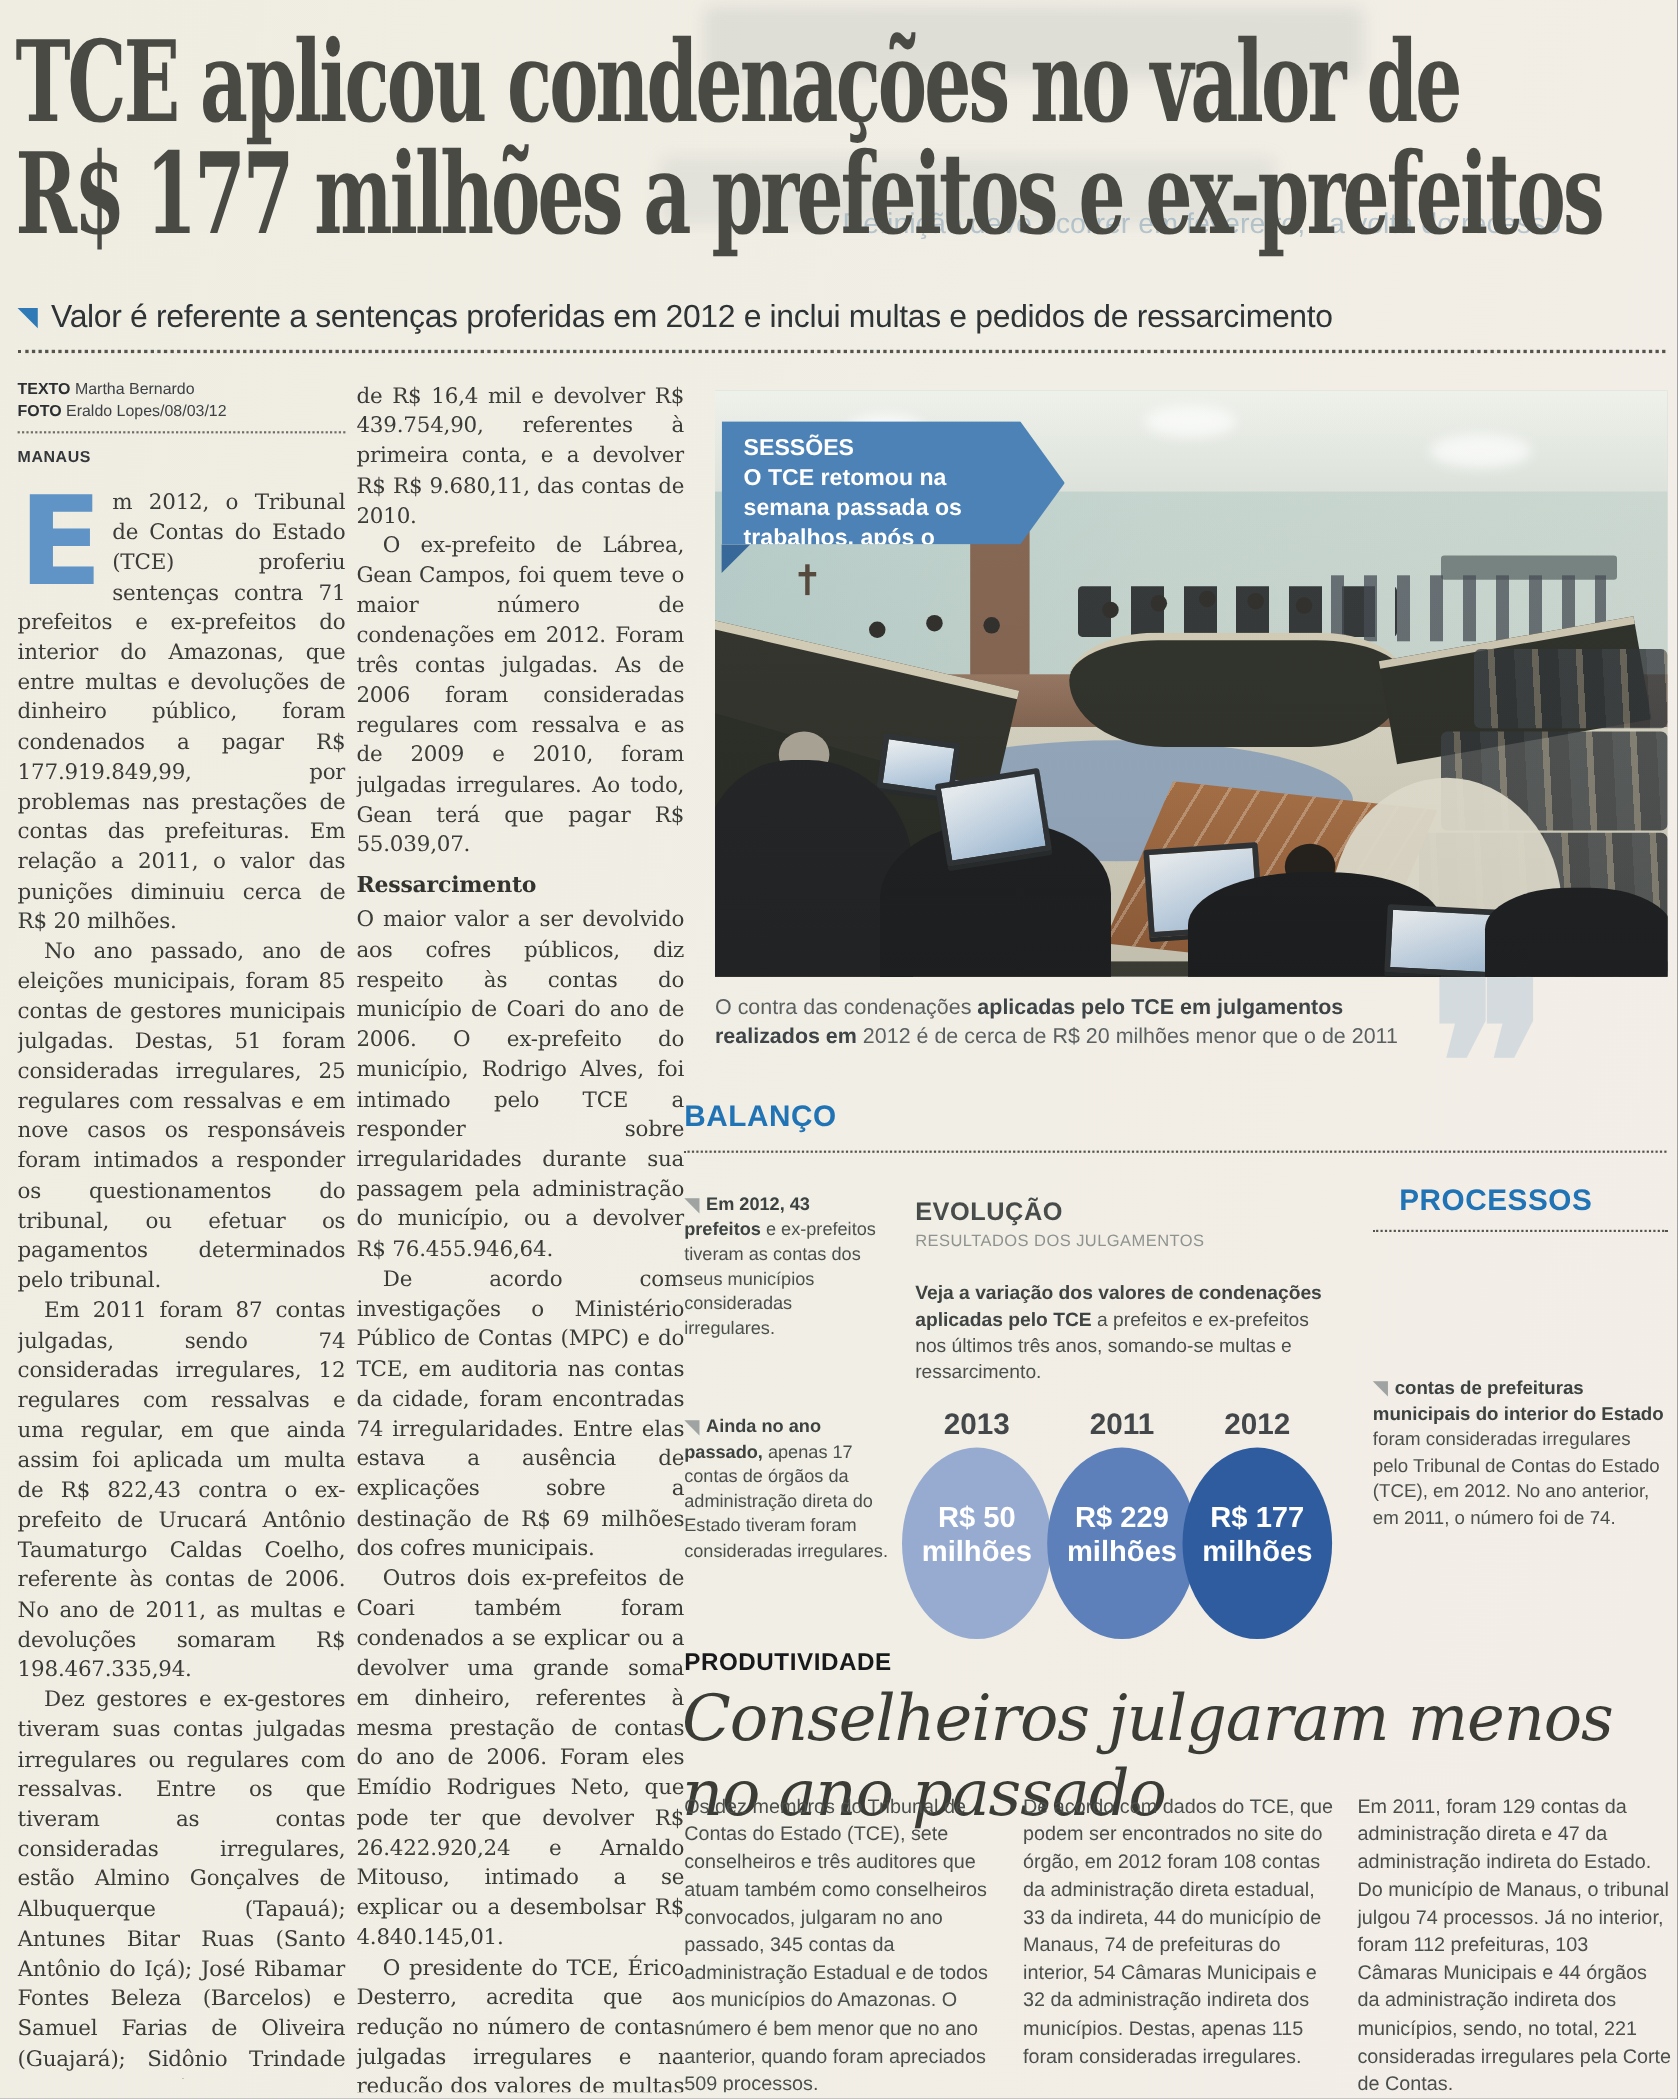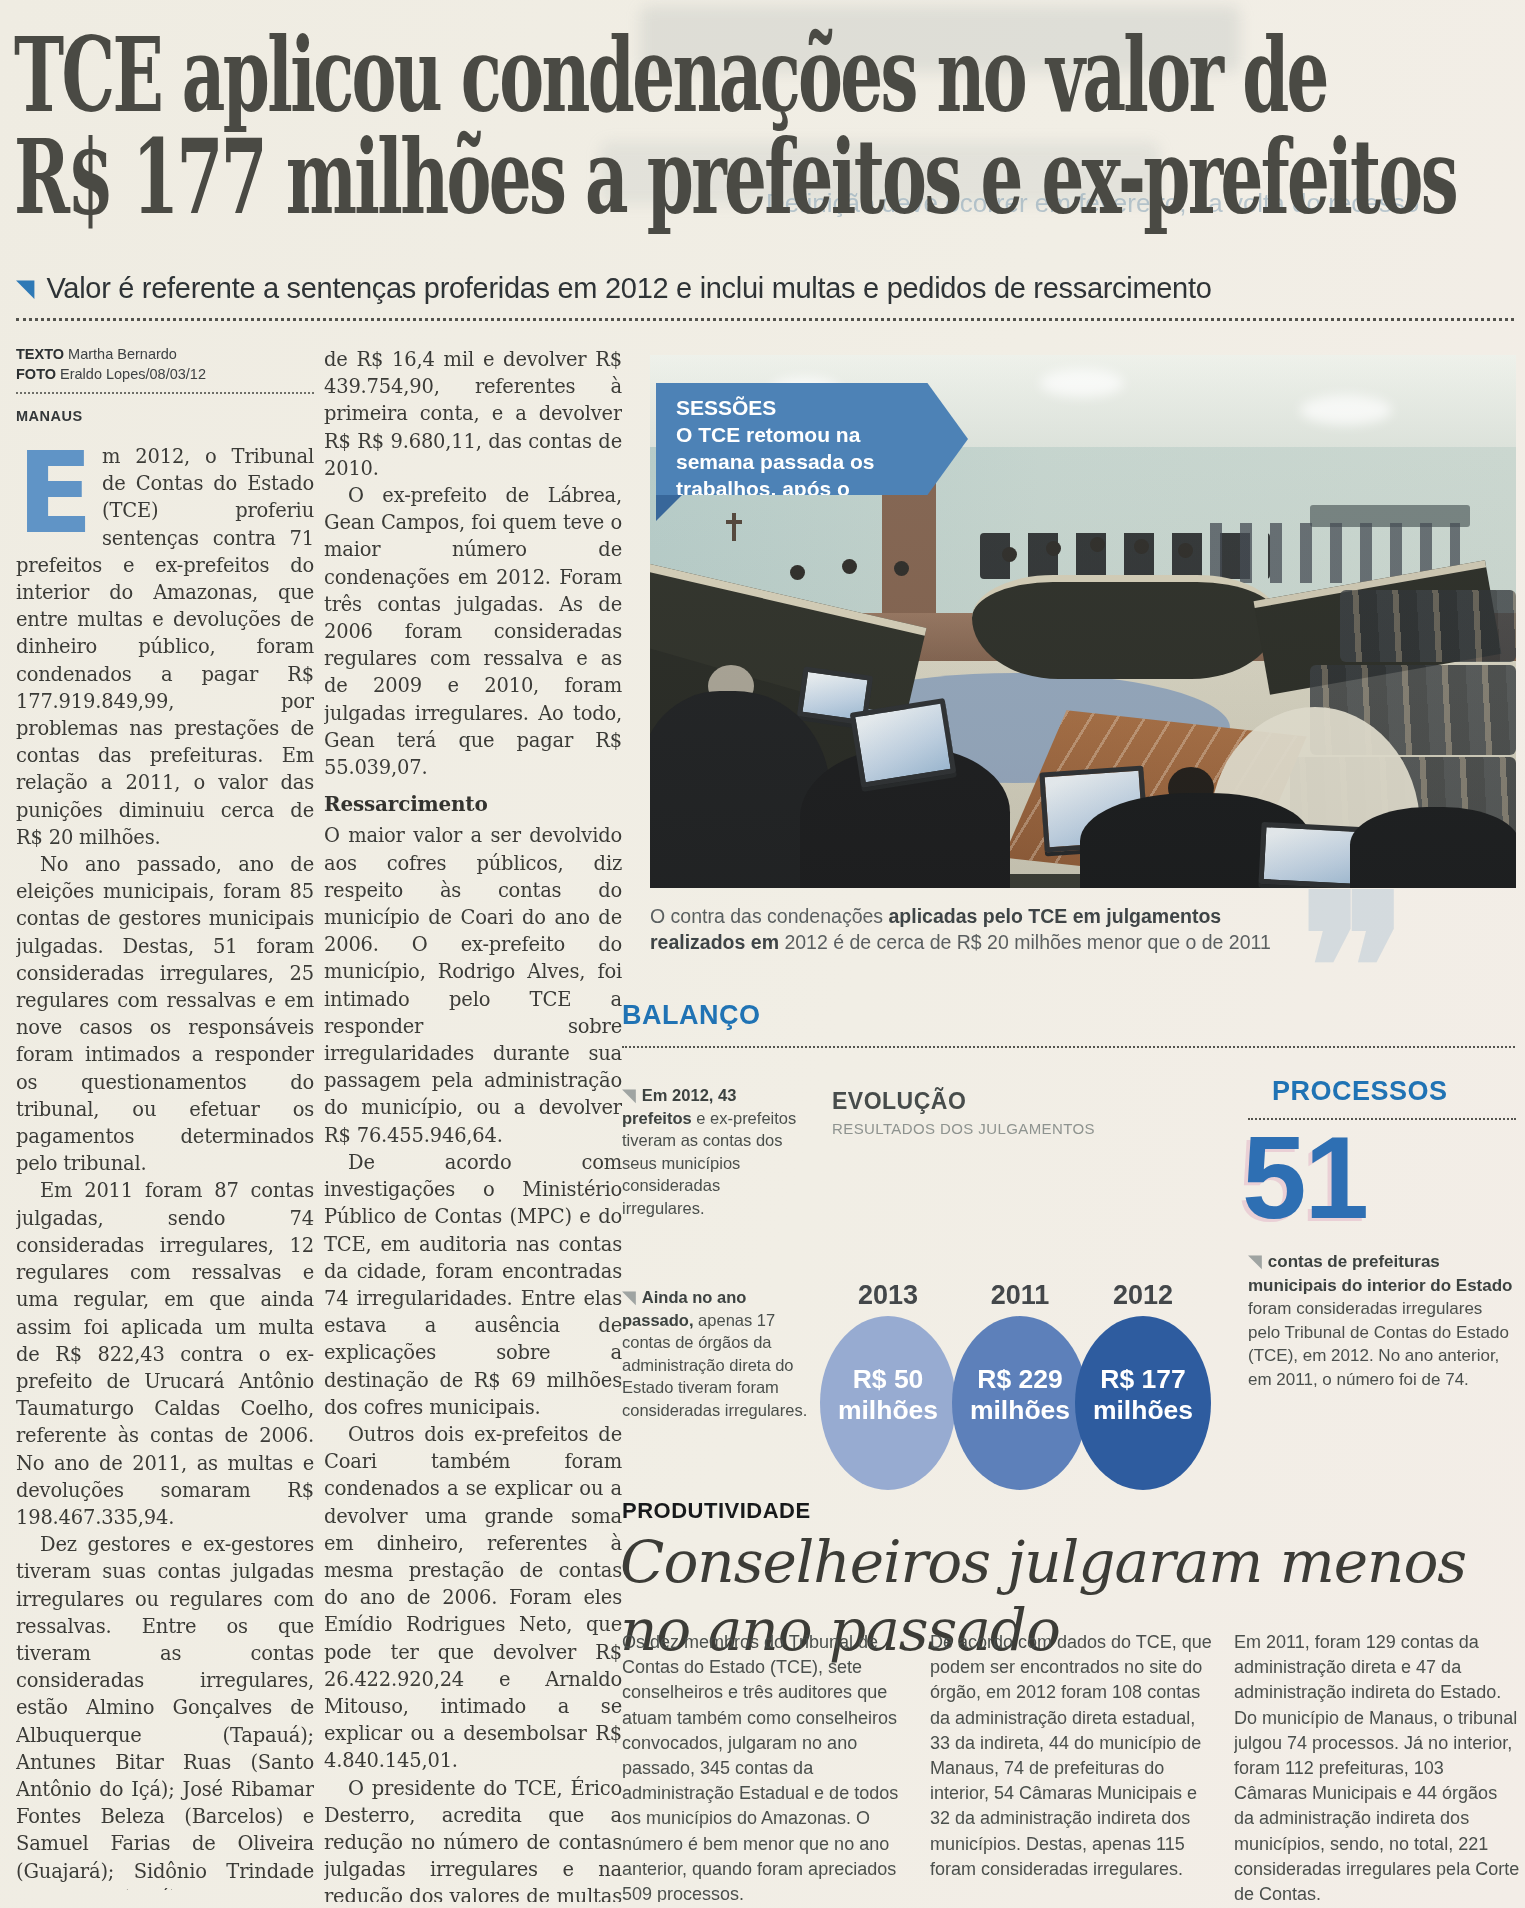--- a/index.html
+++ b/index.html
@@ -268,20 +268,23 @@
     <b>Em 2012, 43 prefeitos</b><span> e ex-prefeitos tiveram as contas dos seus municípios consideradas irregulares.</span>
   </div>
   <div class="bal-item bal2">
     <span class="mk gray">◥</span>
     <b>Ainda no ano passado,</b><span> apenas 17 contas de órgãos da administração direta do Estado tiveram foram consideradas irregulares.</span>
   </div>
 
   <div class="evolucao">
     <div class="evo-title">EVOLUÇÃO</div>
     <div class="evo-sub">RESULTADOS DOS JULGAMENTOS</div>
+    <div class="evo-lead">
+      <b>Veja a variação dos valores de condenações aplicadas pelo TCE</b><span> a prefeitos e ex-prefeitos nos últimos três anos, somando-se multas e ressarcimento.</span>
+    </div>
   </div>
 
   <div class="year y1">2013</div>
   <div class="year y2">2011</div>
   <div class="year y3">2012</div>
 
   <div class="circle c1">
     <div>R$ 50</div>
       <div>milhões</div>
   </div>
@@ -289,21 +292,20 @@
     <div>R$ 229</div>
       <div>milhões</div>
   </div>
   <div class="circle c3">
     <div>R$ 177</div>
       <div>milhões</div>
   </div>
 
   <div class="sec-title proc-title">PROCESSOS</div>
   <div class="rule-proc"></div>
-  <div class="proc-number">51</div>
   <div class="proc-text">
     <span class="mk gray">◥</span>
     <b>contas de prefeituras municipais do interior do Estado</b><span> foram consideradas irregulares pelo Tribunal de Contas do Estado (TCE), em 2012. No ano anterior, em 2011, o número foi de 74.</span>
   </div>
 
   <div class="prod-kicker">PRODUTIVIDADE</div>
   <div class="prod-headline">Conselheiros julgaram menos no ano passado</div>
   <div class="prod-col pc1">Os dez membros do Tribunal de Contas do Estado (TCE), sete conselheiros e três auditores que atuam também como conselheiros convocados, julgaram no ano passado, 345 contas da administração Estadual e de todos os municípios do Amazonas. O número é bem menor que no ano anterior, quando foram apreciados 509 processos.</div>
   <div class="prod-col pc2">De acordo com dados do TCE, que podem ser encontrados no site do órgão, em 2012 foram 108 contas da administração direta estadual, 33 da indireta, 44 do município de Manaus, 74 de prefeituras do interior, 54 Câmaras Municipais e 32 da administração indireta dos municípios. Destas, apenas 115 foram consideradas irregulares.</div>
   <div class="prod-col pc3">Em 2011, foram 129 contas da administração direta e 47 da administração indireta do Estado. Do município de Manaus, o tribunal julgou 74 processos. Já no interior, foram 112 prefeituras, 103 Câmaras Municipais e 44 órgãos da administração indireta dos municípios, sendo, no total, 221 consideradas irregulares pela Corte de Contas.</div>

